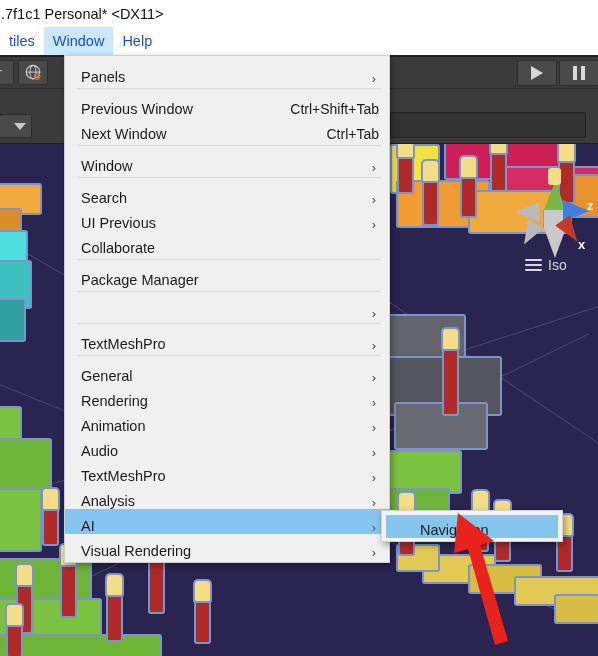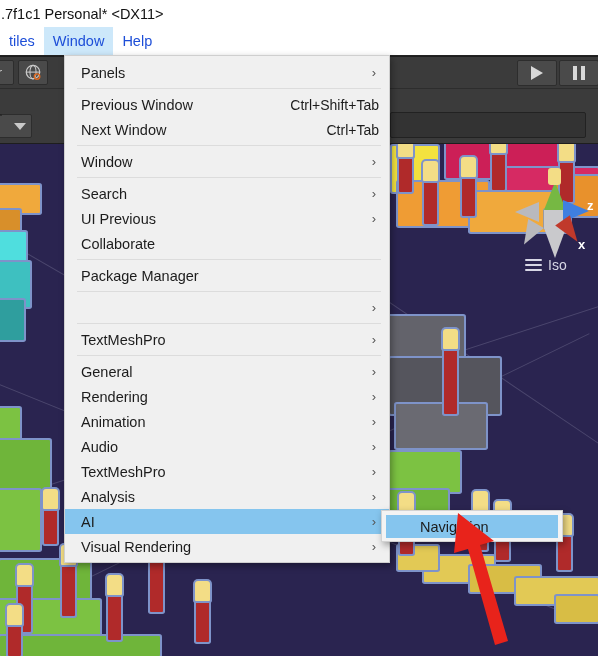--- a/index.html
+++ b/index.html
@@ -78,21 +78,21 @@
   .hamb i { display:block; height:2px; background:#d8d8e6; margin:3px 0; border-radius:1px; }
 
   
   #window-menu {
     position:absolute; left:64px; top:55px; width:326px;
     background:#f0f0f0; border:1px solid #cfcfcf;
     box-shadow:2px 3px 7px rgba(0,0,0,0.35);
     padding:4px 0 3px 0; z-index:50;
   }
   .mi {
-    position:relative; height:25px; display:flex; align-items:center;
+    position:relative; height:25px; display:flex; align-items:flex-end;
     padding:0 10px 0 16px; font-size:14.5px; color:#1c1c1c; cursor:default;
   }
   .mi.hl { background:#85c5ee; }
   .mi .lbl { flex:0 0 auto; }
   .mi .shortcut { margin-left:auto; color:#1c1c1c; font-size:14px; }
   .mi .arrow { margin-left:auto; color:#555; font-size:13px; line-height:1; padding-right:3px; }
   .sep { height:1px; background:#dcdcdc; margin:3px 8px 3px 12px; }
 
   
   #submenu {

